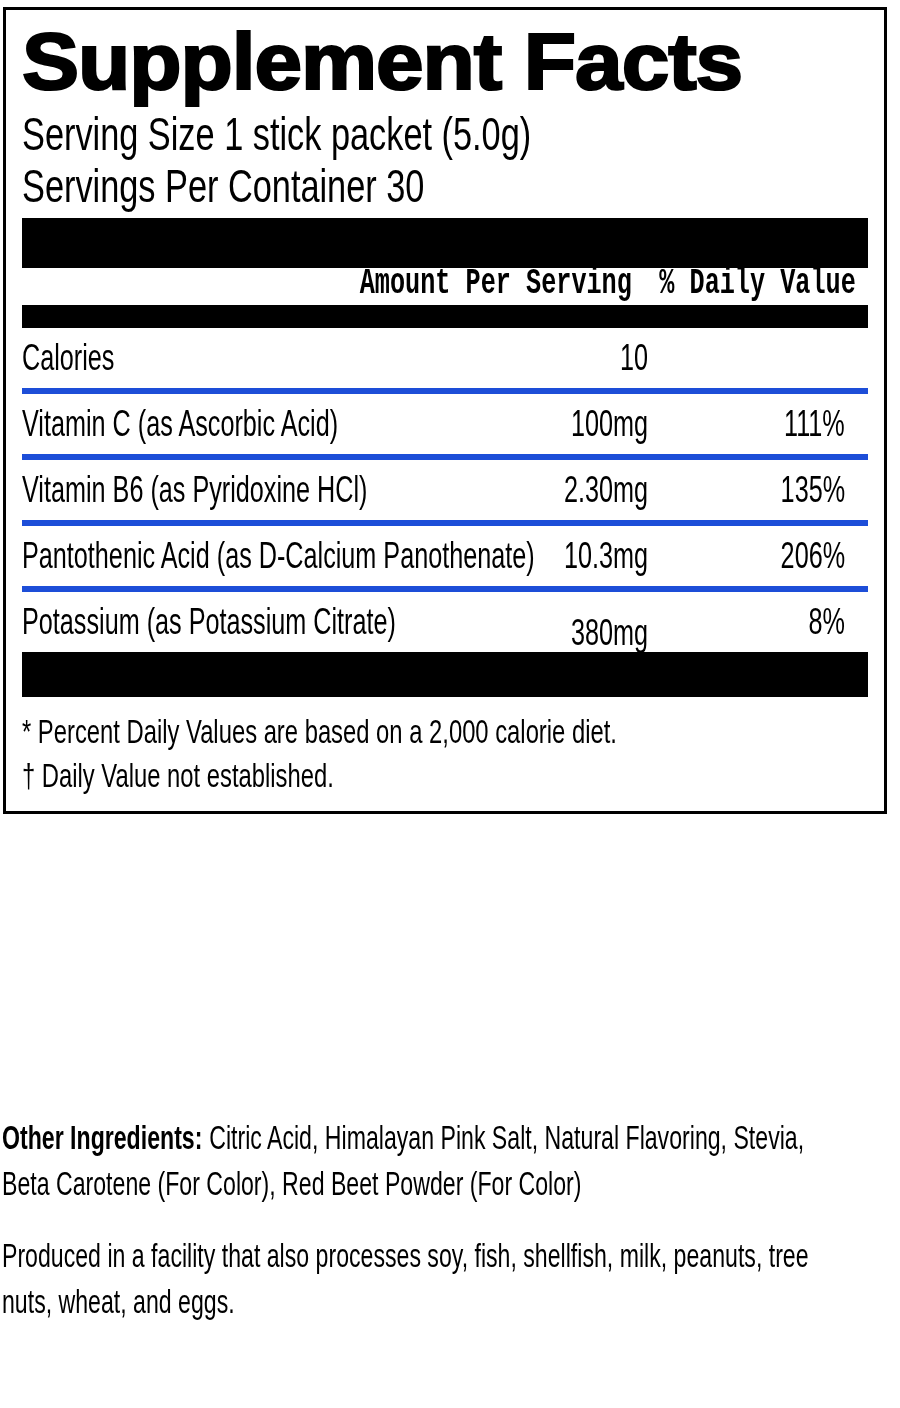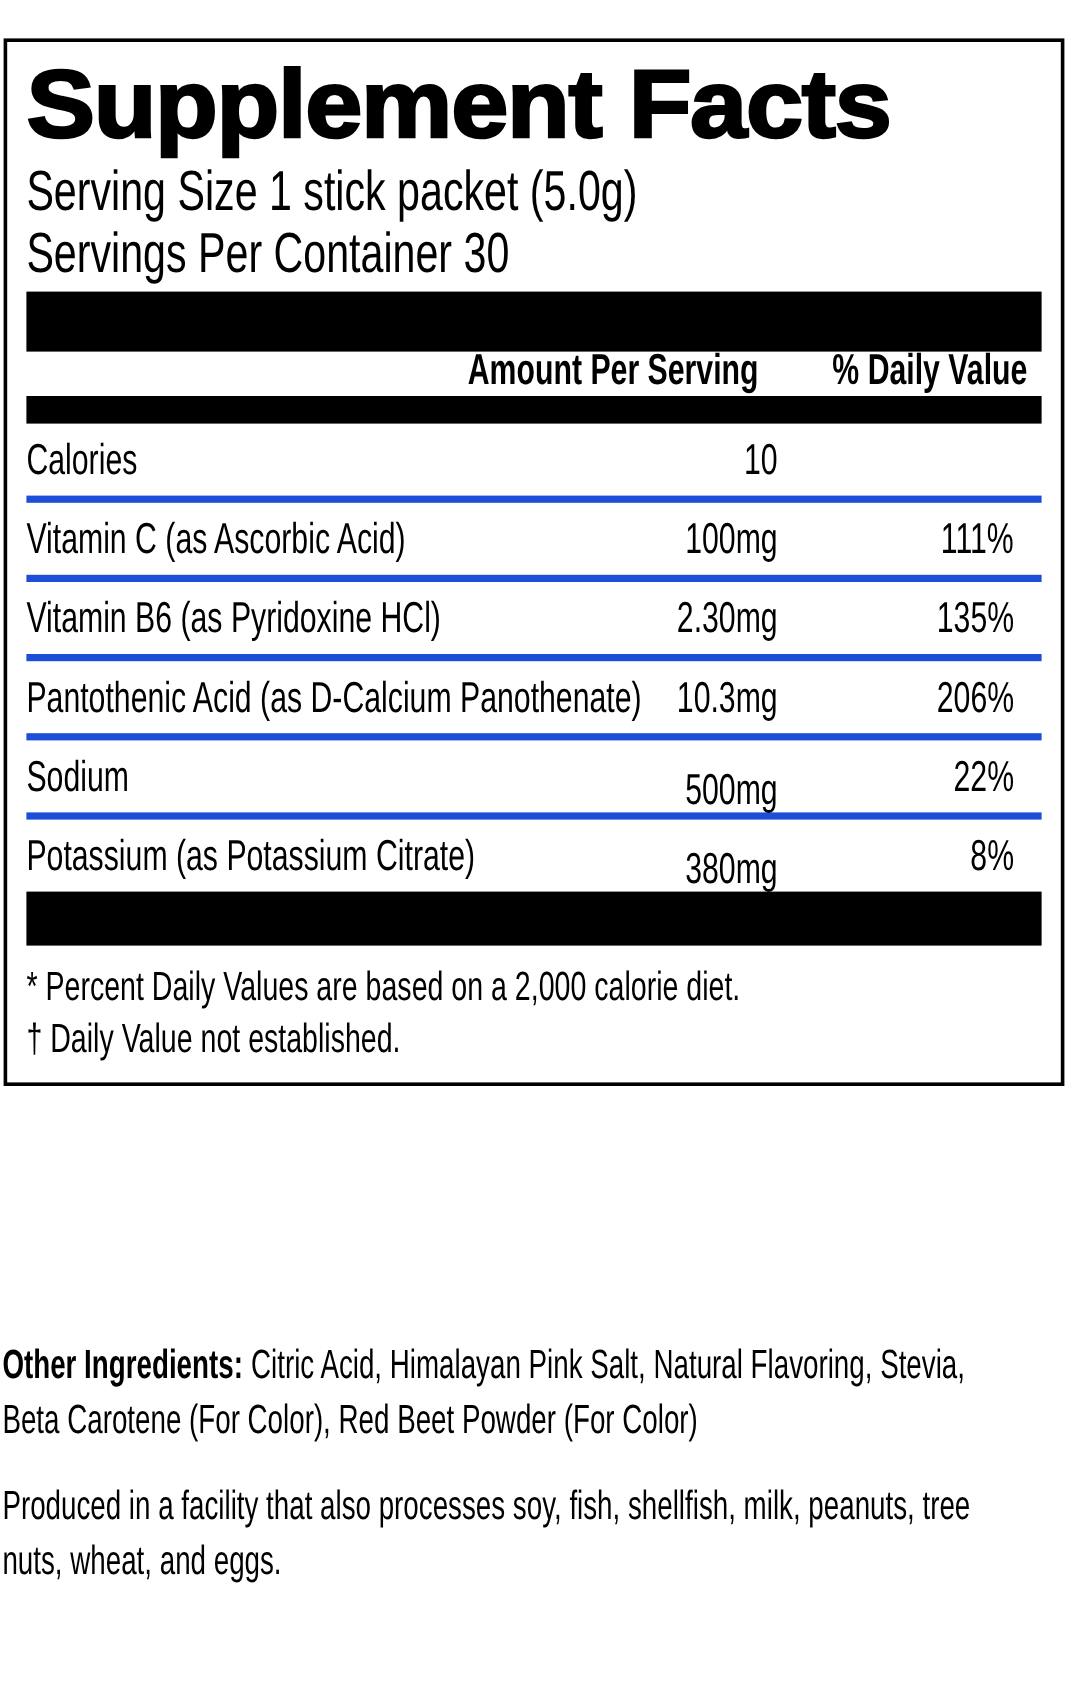--- a/index.html
+++ b/index.html
@@ -14,21 +14,20 @@
 
   
   .facts-box {
     position: absolute;
     left: 3px; top: 7px;
     width: 884px;
     border: 3px solid #000;
     box-sizing: border-box;
     padding: 0 16px 8px 16px;
     background: #fff;
-    margin-top: 25px;
   }
 
   .title {
     margin: 6px 0 0 0;
     font-size: 80px;
     font-weight: bold;
     line-height: 92px;
     letter-spacing: -1px;
     white-space: nowrap;
     -webkit-text-stroke: 2.2px #000;
@@ -42,21 +41,21 @@
     white-space: nowrap;
     transform: scaleX(0.73);
     transform-origin: 0 50%;
   }
 
   .bar { background: #000; width: 100%; }
   .bar-thick  { height: 50px; margin-top: 6px; }
   .bar-thin   { height: 23px; }
   .bar-bottom { height: 45px; }
 
-  .colhead-row { position: relative; height: 37px; }
+  .colhead-row { position: relative; height: 37px; font-family: Liberation Mono, monospace; }
   .colhead {
     position: absolute;
     bottom: 1px;
     font-weight: bold;
     font-size: 36px;
     white-space: nowrap;
     transform: scaleX(0.70);
     transform-origin: 100% 50%;
   }
   .amount-head { right: 236px; }
@@ -127,25 +126,20 @@
           <span class="cell lbl">Vitamin B6 (as Pyridoxine HCl)</span>
           <span class="cell amt">2.30mg</span>
           <span class="cell dv">135%</span>
         </div>
         <div class="row">
           <span class="cell lbl">Pantothenic Acid (as D-Calcium Panothenate)</span>
           <span class="cell amt">10.3mg</span>
           <span class="cell dv">206%</span>
         </div>
         <div class="row">
-          <span class="cell lbl">Sodium</span>
-          <span class="cell amt amt-low">500mg</span>
-          <span class="cell dv">22%</span>
-        </div>
-        <div class="row">
           <span class="cell lbl">Potassium (as Potassium Citrate)</span>
           <span class="cell amt amt-low">380mg</span>
           <span class="cell dv">8%</span>
         </div>
       </div>
 
     <div class="bar bar-bottom"></div>
 
     <div class="footnotes">
       <div class="footnote">* Percent Daily Values are based on a 2,000 calorie diet.</div>

